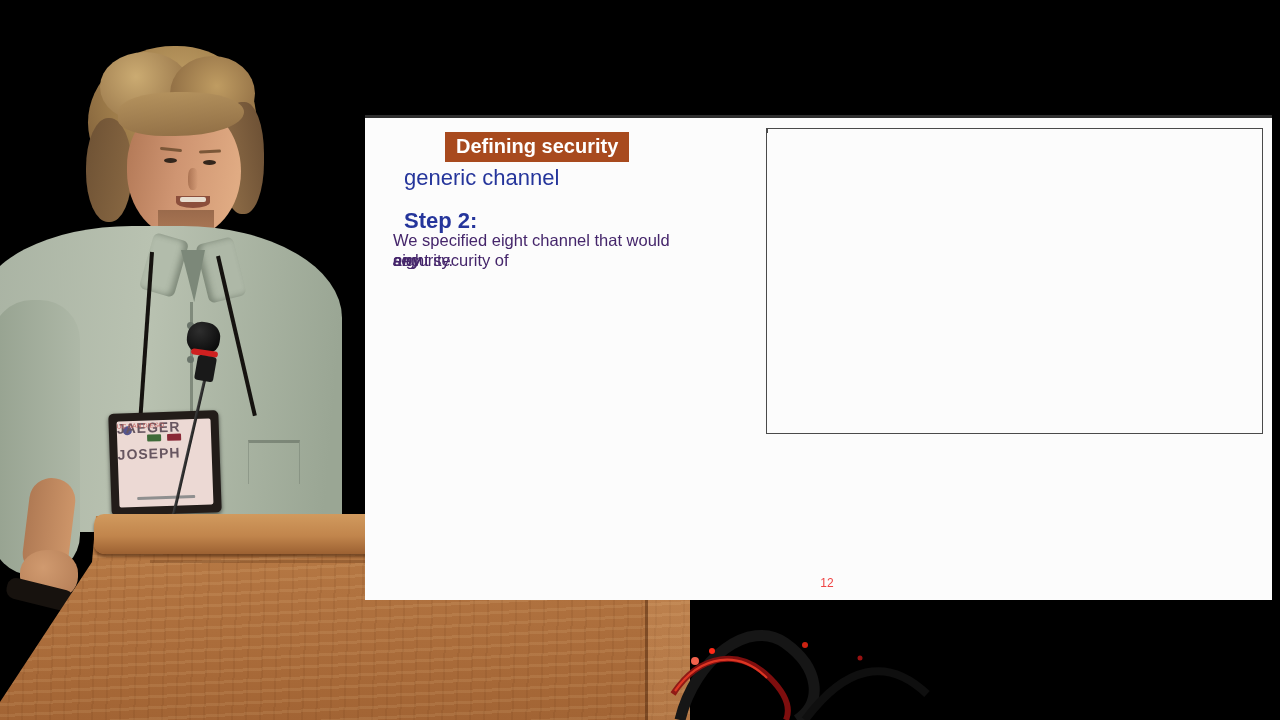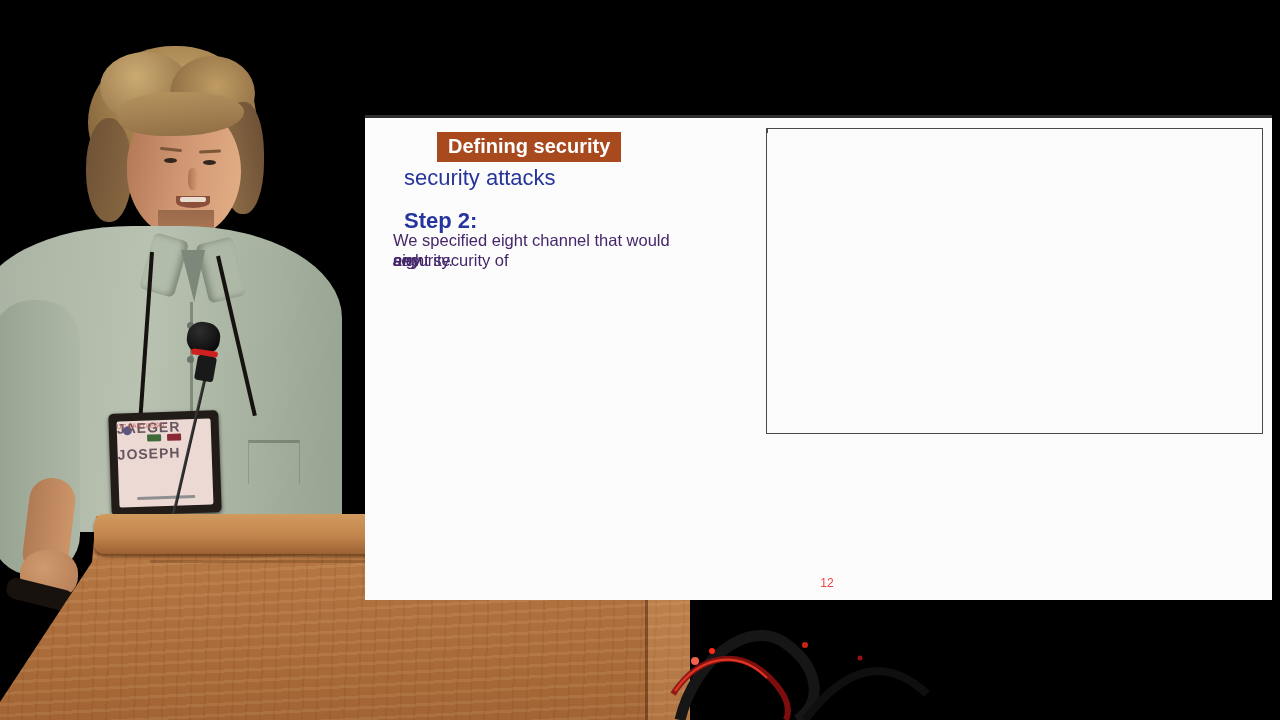--- a/index.html
+++ b/index.html
@@ -94,21 +94,21 @@
     background:linear-gradient(90deg,rgba(70,32,8,.45) 0 3px,rgba(255,205,150,.16) 3px);}
   .podium-groove{left:150px;top:560px;width:520px;height:3px;background:rgba(70,32,8,.25);}
 
   
   .cables{left:655px;top:598px;width:310px;height:122px;}
 
   
   .slide{left:365px;top:118px;width:907px;height:482px;background:#fcfcfc;
     box-shadow:0 -3px 0 #2f2f2f;z-index:5;}
   .slide *{position:absolute;}
-  .slide-title{left:72px;top:14px;padding:3px 11px 4px;background:var(--title-bg,#a84a1e);
+  .slide-title{left:80px;top:14px;padding:3px 11px 4px;background:var(--title-bg,#a84a1e);
     color:var(--title-text,#fff);font-size:20px;font-weight:bold;}
   .step-line{left:39px;top:47px;font-size:22px;color:var(--step-color,#25359b);white-space:nowrap;}
   .step-label{position:static;font-weight:bold;margin-top:43px;}
   .step-text{position:static;}
   .slide-body{left:28px;top:113px;width:300px;font-size:16.5px;line-height:19.5px;
     color:var(--body-color,#45266b);}
   .slide-body span{position:static;}
   .body-em{font-weight:bold;font-style:italic;}
   .page-num{left:442px;top:458px;width:40px;text-align:center;font-size:12px;color:#ef4444;}
 
@@ -190,21 +190,21 @@
     <circle cx="40" cy="63" r="4" fill="#ff6650" opacity="0.95"></circle>
     <circle cx="57" cy="53" r="3" fill="#ff2a18"></circle>
     <circle cx="150" cy="47" r="3" fill="#cc2211"></circle>
     <circle cx="205" cy="60" r="2.5" fill="#991111"></circle>
   </svg>
 
   <div class="slide">
     <div class="slide-title">Defining security</div>
     <div class="step-line">
       <span class="step-label">Step 2:</span>
-        <span class="step-text"> security attacks</span>
+        <span class="step-text"> generic channel</span>
     </div>
     <div class="slide-body">
       <span>We specified eight channel that would</span>
         <br>
       <span>eight security of </span>
         <span class="body-em">any</span>
         <span> security.</span>
     </div>
     <div class="adv-table">
       <div class="adv-col">

